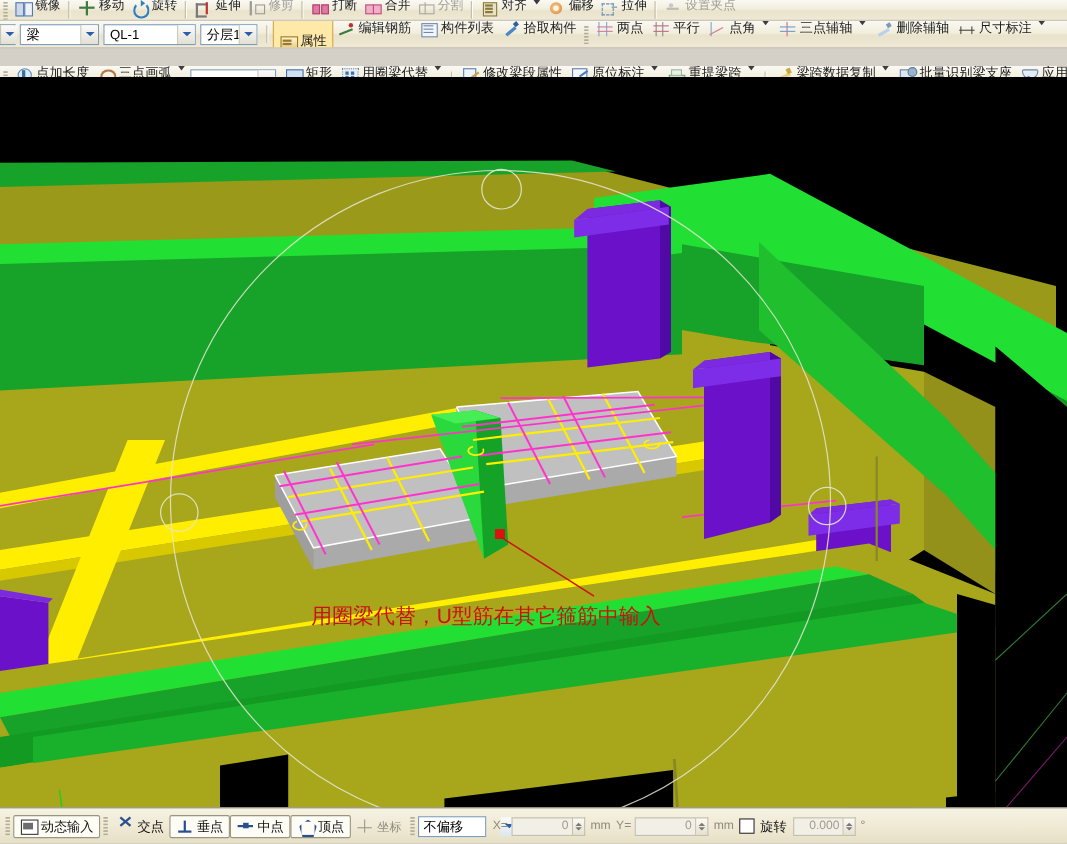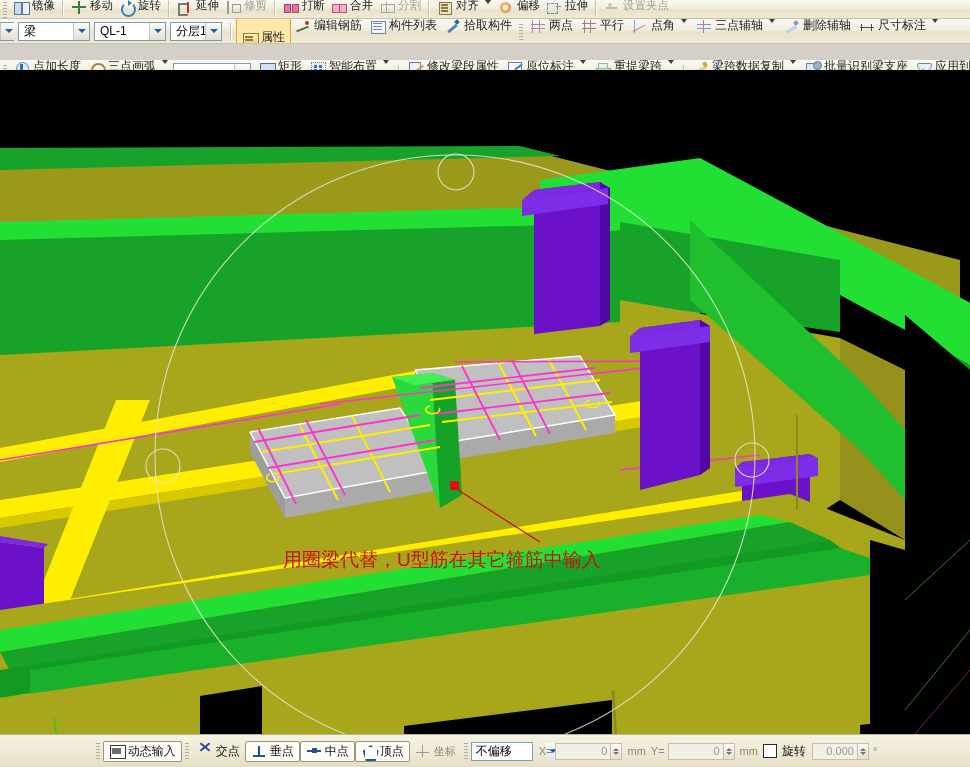--- a/index.html
+++ b/index.html
@@ -141,38 +141,38 @@
     border-left: 1px solid #c8c5b5;
     display: flex; align-items: center; justify-content: center;
   }
   .combo .btn::after {
     content: ""; width: 0; height: 0;
     border-left: 4px solid transparent; border-right: 4px solid transparent;
     border-top: 4px solid #2a5fa8;
   }
   #combo-left { width: 14px; margin-left: 0; border-left: 0; }
   #combo-category { width: 72px; }
-  #combo-name { width: 72px; }
+  #combo-name { width: 84px; }
   #combo-layer { width: 52px; }
   #combo-blank { width: 78px; }
 
   
   #viewport {
     position: absolute; left: 0; top: 70px; width: 970px; height: 664px;
     background: #000000; overflow: hidden;
   }
   #viewport svg { display: block; }
 
   
   #statusbar {
     position: absolute; left: 0; top: 734px; width: 970px; height: 33px;
     background: linear-gradient(to bottom, #f6f2e2 0%, #efe9d4 55%, #e6dfc6 100%);
     border-top: 1px solid #b9b49f;
     display: flex; align-items: center; padding: 0 2px;
-    white-space: nowrap; overflow: hidden; justify-content: center;
+    white-space: nowrap; overflow: hidden;
   }
   .sb-item {
     flex: 0 0 auto; display: inline-flex; align-items: center; gap: 3px;
     height: 21px; padding: 0 5px; font-size: 12px; color: #111;
   }
   .sb-item.boxed {
     border: 1px solid #9a9580; background: #fdfcf5; border-radius: 2px;
   }
   .sb-lbl { font-size: 12px; color: #111; }
   .sb-dim { font-size: 11px; color: #8d8a7c; }
@@ -369,21 +369,21 @@
     <div class="combo" id="combo-blank">
       <span class="val"></span>
       <span class="btn"></span>
     </div>
     <div class="tb-item">
       <span class="ic ic-rect"></span>
       <span>矩形</span>
     </div>
     <div class="tb-item">
       <span class="ic ic-smart"></span>
-      <span>智能布置</span>
+      <span>用圈梁代替</span>
       <span class="caret"></span>
     </div>
     <div class="sep"></div>
     <div class="tb-item">
       <span class="ic ic-editattr"></span>
       <span>修改梁段属性</span>
     </div>
     <div class="tb-item">
       <span class="ic ic-inplace"></span>
       <span>原位标注</span>

